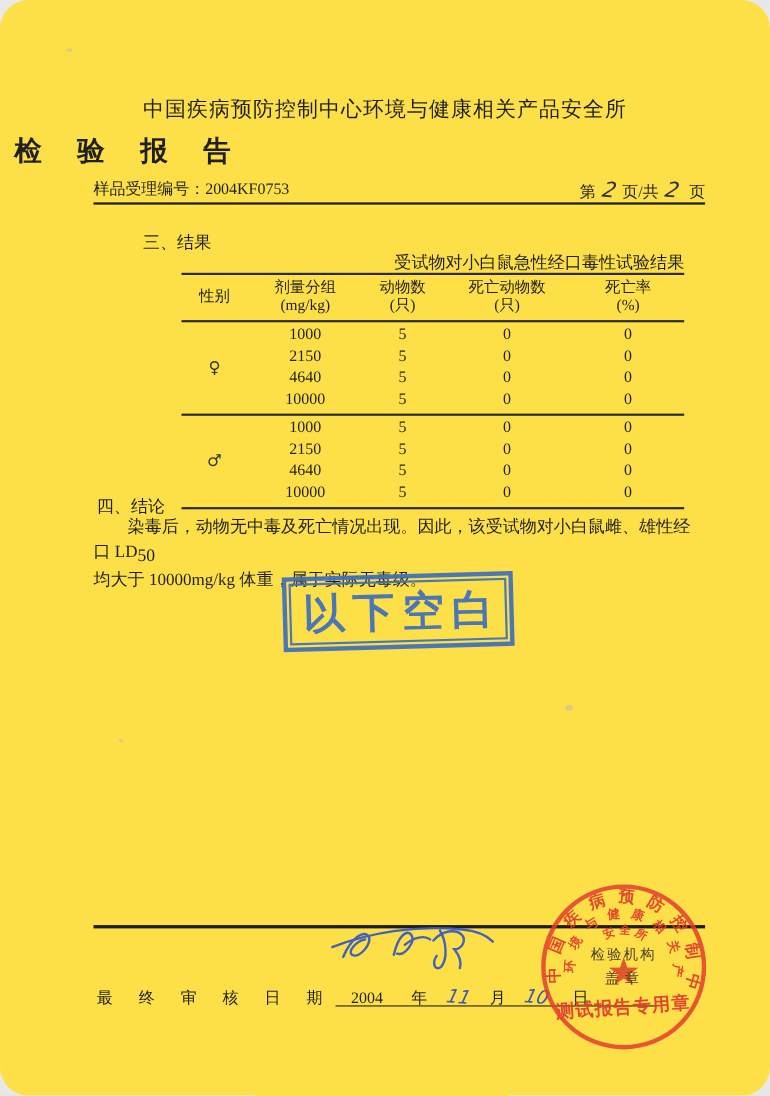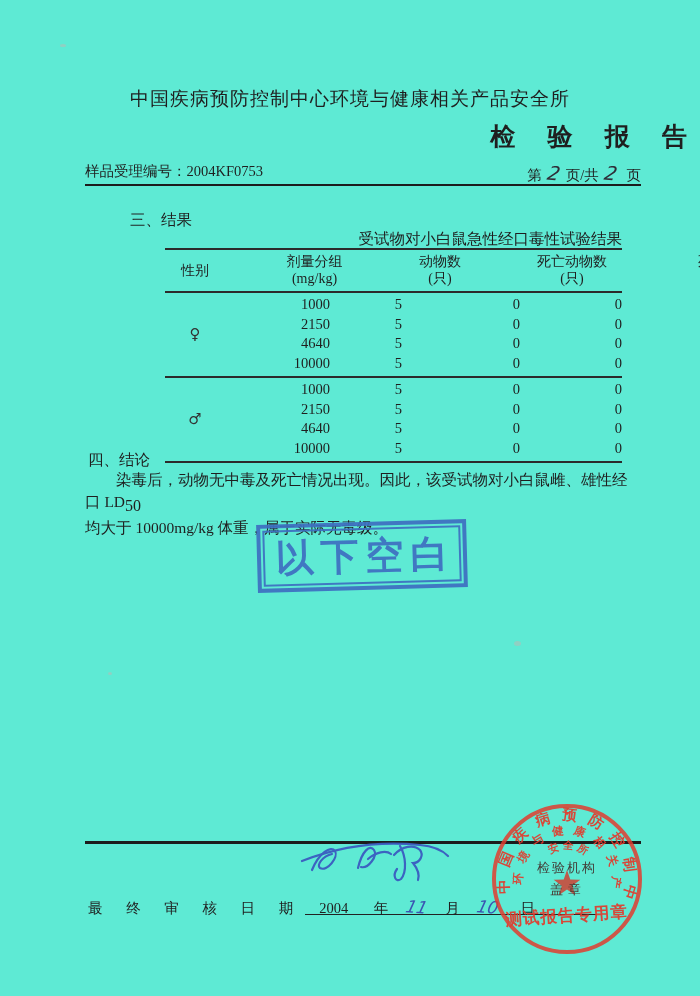--- a/index.html
+++ b/index.html
@@ -1,42 +1,42 @@
 <!DOCTYPE html>
 <html><head>
 <meta charset="utf-8">
 <style>
   html,body{margin:0;padding:0;background:#e8e8e8;}
   #page{
     position:relative;width:700px;height:996px;margin:0 auto;
-    background:#5eead4;overflow:hidden;
-    font-family:"Liberation Serif","DejaVu Serif",serif;color:#1f1f1f;
+    background:#fde047;overflow:hidden;
+    font-family:"Liberation Serif","DejaVu Serif",serif;color:#1f1f1f;border-radius:26px;
   }
   .abs{position:absolute;}
   
   .institution{top:86px;left:0;width:700px;text-align:center;font-size:19px;letter-spacing:1px;}
-  .report-title{top:120px;left:0;width:700px;text-align:right;font-size:25px;font-weight:bold;letter-spacing:13px;text-indent:13px;}
+  .report-title{top:120px;left:0;width:700px;text-align:left;font-size:25px;font-weight:bold;letter-spacing:13px;text-indent:13px;}
   .info-row{top:162px;left:85px;width:556px;font-size:14.5px;}
   .info-row .right{float:right;}
   .hw{font-style:italic;font-family:"DejaVu Sans",sans-serif;display:inline-block;transform:skewX(-10deg) rotate(4deg);}
   .hw-dark{color:#2e2e38;font-size:19px;margin:0 6px;}
   .hw-blue{color:#3b55b2;font-size:17px;margin:0 8px;}
   .rule{left:85px;width:556px;border-top:2px solid #1c1c1c;}
   .rule-1{top:184px;}
   
   .sec-title{font-size:15.5px;}
   .sec-3{top:210px;left:102px;margin-left:28px;}
   .tbl-title{top:229px;left:165px;width:457px;text-align:right;font-size:15.5px;}
   .tbl{top:248px;left:165px;width:457px;border-top:2px solid #2b2b2b;border-bottom:2px solid #2b2b2b;}
   .tgrid{display:grid;grid-template-columns:60px 105px 72px 118px 102px;}
-  .thead{border-bottom:2px solid #2b2b2b;padding:3px 0 4px 0;gap:37px;}
+  .thead{border-bottom:2px solid #2b2b2b;padding:3px 0 4px 0;}
   .th{display:flex;flex-direction:column;align-items:center;justify-content:center;font-size:14px;line-height:17px;}
   .tgroup{padding:2px 0 3px 0;}
   .tgroup.second{border-top:2px solid #2b2b2b;}
-  .tgrid .cell{height:19.5px;line-height:19.5px;text-align:right;font-size:14.5px;}
+  .tgrid .cell{height:19.5px;line-height:19.5px;text-align:center;font-size:14.5px;}
   .sex-cell{grid-row:1 / span 4;display:flex;align-items:center;justify-content:center;font-size:15px;font-family:"DejaVu Sans",sans-serif;color:#333;}
   
   .sec-4{top:450px;left:88px;}
   .concl{top:469px;left:85px;width:556px;font-size:15.5px;line-height:22px;}
   .concl .indent{text-indent:2em;}
   sub.ld{font-size:16px;}
   
   .blue-stamp{top:522px;left:257px;width:198px;height:56px;transform:rotate(-1.6deg);
     border:4px solid #3e6fc1;padding:2px;opacity:.92;}
   .blue-stamp-inner{width:100%;height:100%;border:2px solid #3e6fc1;box-sizing:border-box;

